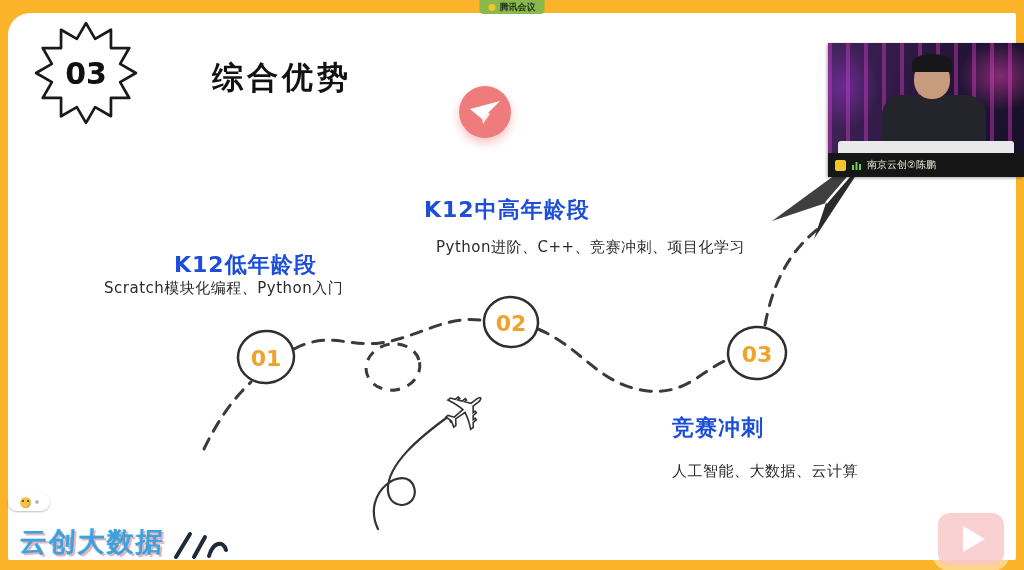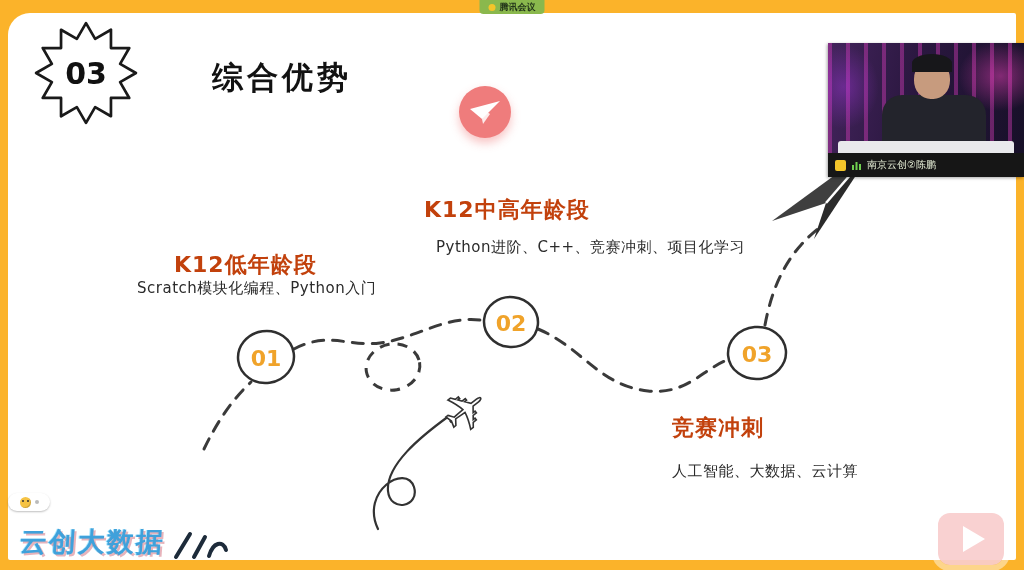--- a/index.html
+++ b/index.html
@@ -29,24 +29,24 @@
   }
   .slide-title{
     position:absolute;left:156px;top:44px;font-size:31px;font-weight:bold;
     color:#121212;letter-spacing:4px;margin-left:48px;
   }
   .pink-plane-badge{
     position:absolute;left:451px;top:73px;width:52px;height:52px;border-radius:50%;
     background:#EF7C7C;box-shadow:0 5px 10px rgba(239,124,124,.45);
     display:flex;align-items:center;justify-content:center;
   }
-  .stage-title{position:absolute;font-size:22px;font-weight:bold;color:#c2410c;letter-spacing:1px;}
+  .stage-title{position:absolute;font-size:22px;font-weight:bold;color:#1d4ed8;letter-spacing:1px;}
   .stage-desc{position:absolute;font-size:15px;color:#2b2b2b;letter-spacing:.5px;}
   .t1{left:166px;top:221px;margin-top:16px;}
-  .d1{left:96px;top:266px;margin-left:33px;}
+  .d1{left:96px;top:266px;}
   .t2{left:416px;top:182px;}
   .d2{left:428px;top:225px;}
   .t3{left:664px;top:400px;}
   .d3{left:664px;top:449px;text-align:right;}
   .path-svg{position:absolute;inset:0;pointer-events:none;}
   .path-svg text{font-family:"DejaVu Sans","Liberation Sans",sans-serif;}
   
   .webcam{position:absolute;right:0;top:0;width:196px;height:134px;z-index:30;
     box-shadow:-1px 1px 3px rgba(0,0,0,.35);margin-top:43px;}
   .webcam-video{position:relative;height:110px;overflow:hidden;

